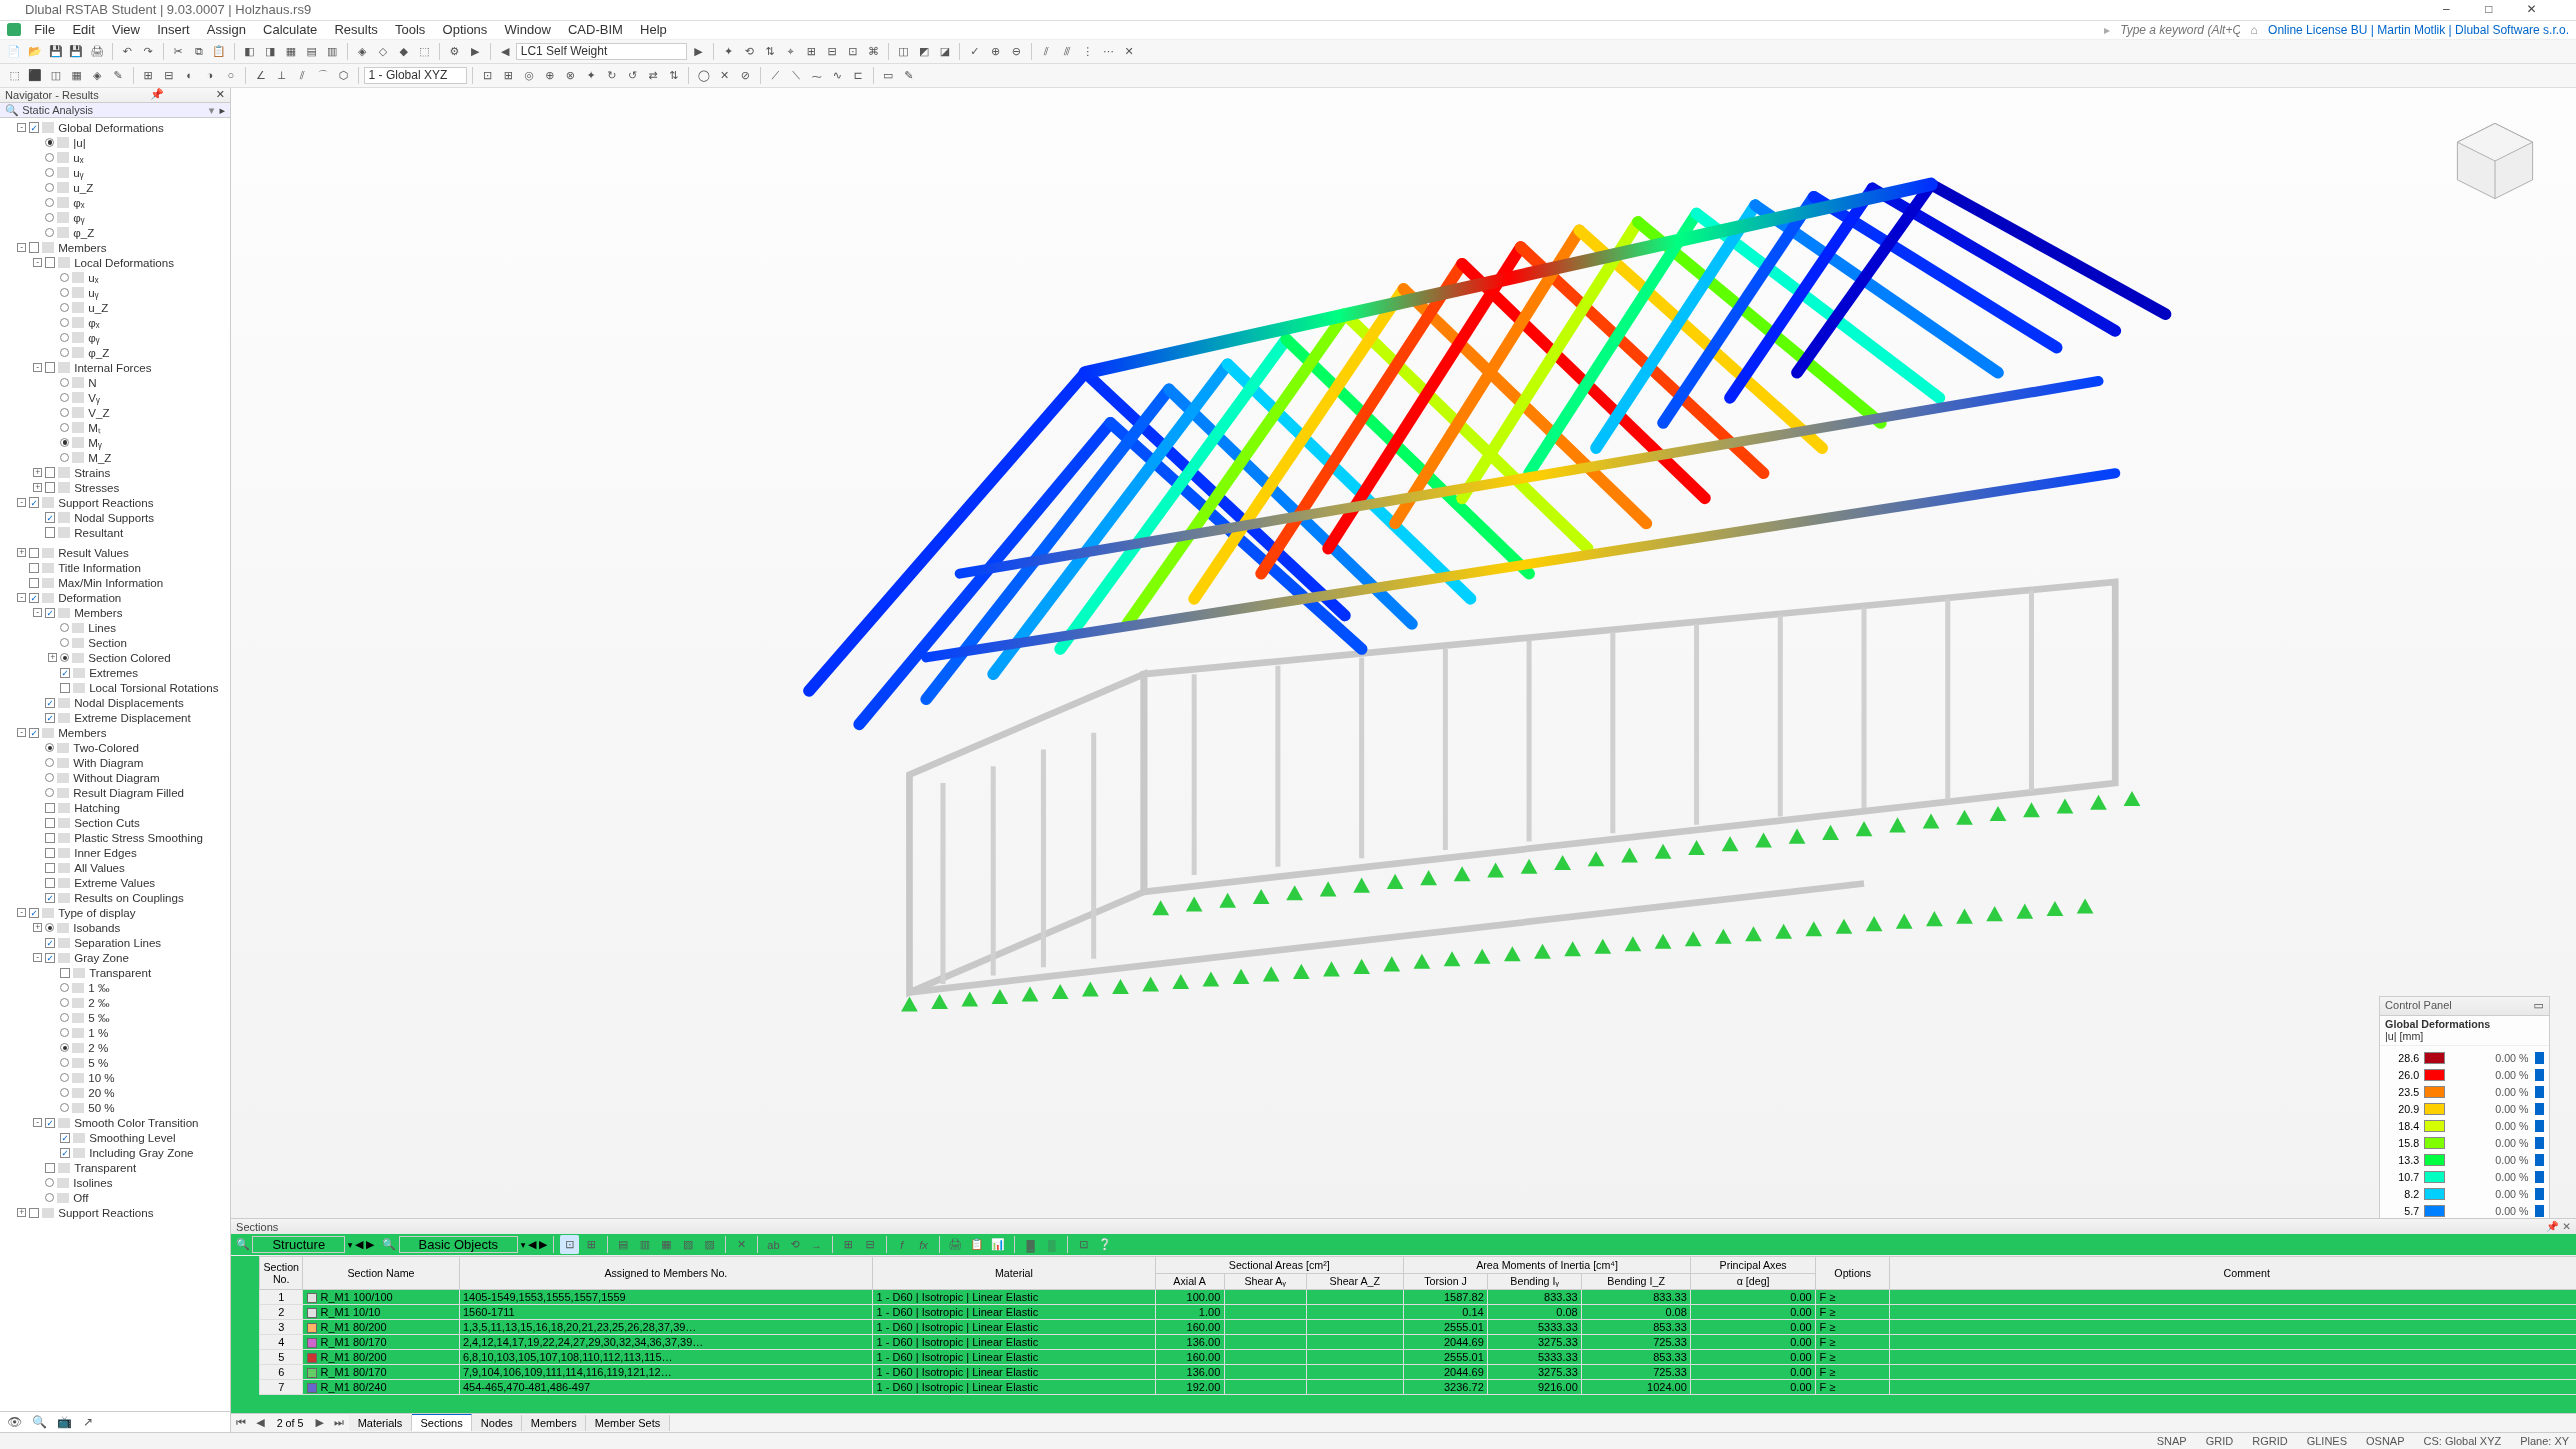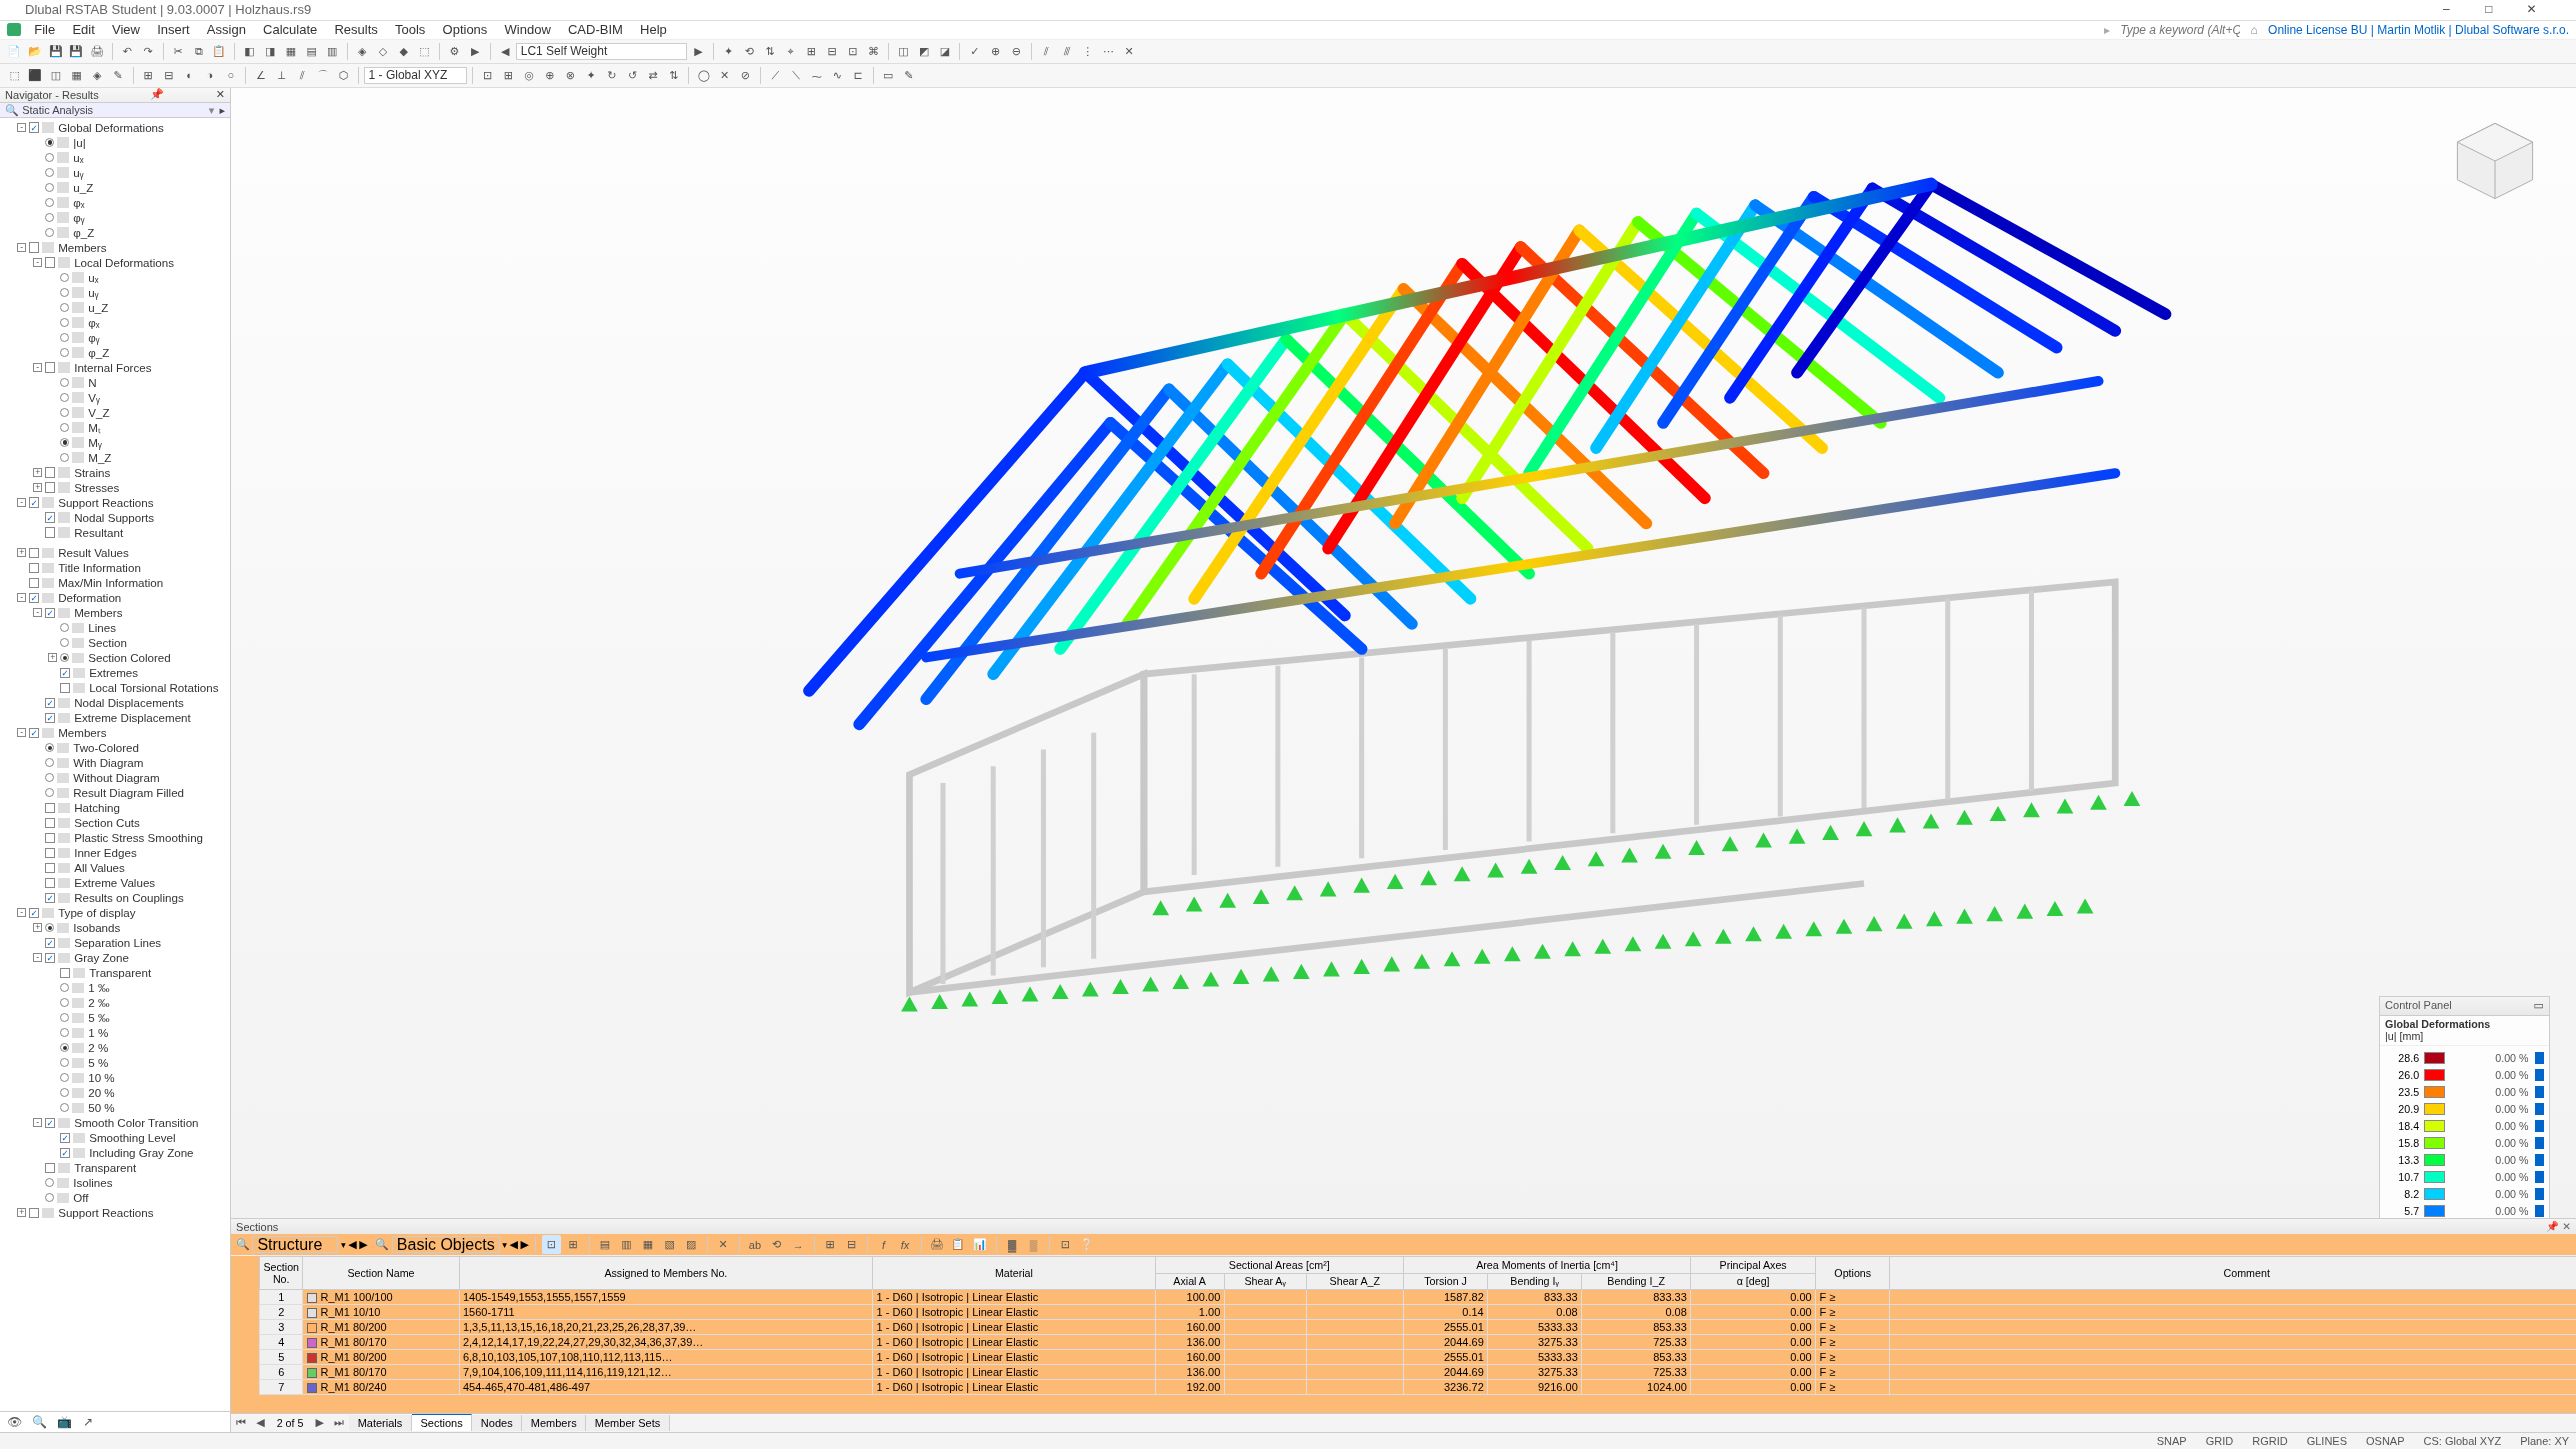--- a/index.html
+++ b/index.html
@@ -41,27 +41,27 @@
 #vcube{position:absolute;top:26px;right:34px;width:94px;height:94px;}
 #ctrlpanel{position:absolute;right:26px;top:908px;width:171px;background:#fdfdfd;border:0.9px solid #ccc;font-size:11px;}
 #ctrlpanel .hd{background:linear-gradient(#f4f4f4,#e8e8e8);padding:2.6px 5.1px;color:#555;border-bottom:0.9px solid #ccc;display:flex;}
 #ctrlpanel .sub{padding:2.6px 5.1px;font-size:10.7px;color:#333;border-bottom:0.9px solid #eee;}
 #ctrlpanel .rows{padding:3.4px 0;}
 #ctrlpanel .legrow{display:flex;align-items:center;height:17px;padding:0 5.1px;gap:5.1px;}
 #ctrlpanel .legrow .val{width:34px;text-align:right;font-size:10.7px;}
 #ctrlpanel .legrow .sw{width:20.6px;height:12px;border:0.9px solid #888;}
 #ctrlpanel .legrow .pct{flex:1;text-align:right;font-size:10.7px;color:#555;}
 #ctrlpanel .legrow .bar{width:8.6px;height:12px;background:#06c;margin-left:1.7px;}
-#bottom { height:214px; border-top:1.7px solid #ccc; background:#fdba74; display:flex; flex-direction:column;}
+#bottom { height:214px; border-top:1.7px solid #ccc; background:#22c55e; display:flex; flex-direction:column;}
 #bottom .hdr{height:15.4px;background:linear-gradient(#f4f4f4,#e8e8e8);font-size:11px;padding:1.7px 5.1px;color:#444;display:flex;align-items:center;}
 #bottom .hdr .sp{margin-left:auto;display:flex;gap:3.4px;}
 #bottom .hdr .sp span{font-size:10.3px;color:#666;}
 #bottom .tbmenu{height:17px;display:flex;align-items:center;font-size:12px;padding:0 5.1px;gap:13.7px;border-bottom:0.9px solid #eee;}
 #bottom .tb2{height:22px;display:flex;align-items:center;gap:2.6px;padding:0 5.1px;border-bottom:0.9px solid #eee;}
-#bottom .tb2 .sel2{border:0.9px solid #ccc;height:17px;font-size:16px;padding:0 4px;display:inline-flex;align-items:center;min-width:86px;}
+#bottom .tb2 .sel2{border:0.9px solid #ccc;height:17px;font-size:13px;padding:0 19px;display:inline-flex;align-items:center;min-width:86px;}
 #grid { flex:1; overflow:auto; font-size:11px; }
 #grid table{border-collapse:collapse;width:100%;margin-left:28px;}
 #grid th{background:#f0f0f0;border:0.9px solid #ccc;font-weight:normal;padding:1.7px 3.4px;font-size:10.7px;}
 #grid td{border:0.9px solid #ddd;padding:0.9px 3.4px;font-size:11px;}
 #grid td.rn{background:#f0f0f0;text-align:center;width:26px;}
 #grid td.num{text-align:right;}
 #grid .csw{display:inline-block;width:10.3px;height:10.3px;border:0.9px solid #666;margin-right:3.4px;vertical-align:middle;}
 #bottom .tabs{height:19px;display:flex;align-items:center;border-top:0.9px solid #ccc;font-size:11px;background:#f4f4f4;}
 #bottom .tabs .nav{padding:0 5.1px;color:#555;}
 #bottom .tabs .pg{padding:0 6.9px;font-size:10.7px;}

